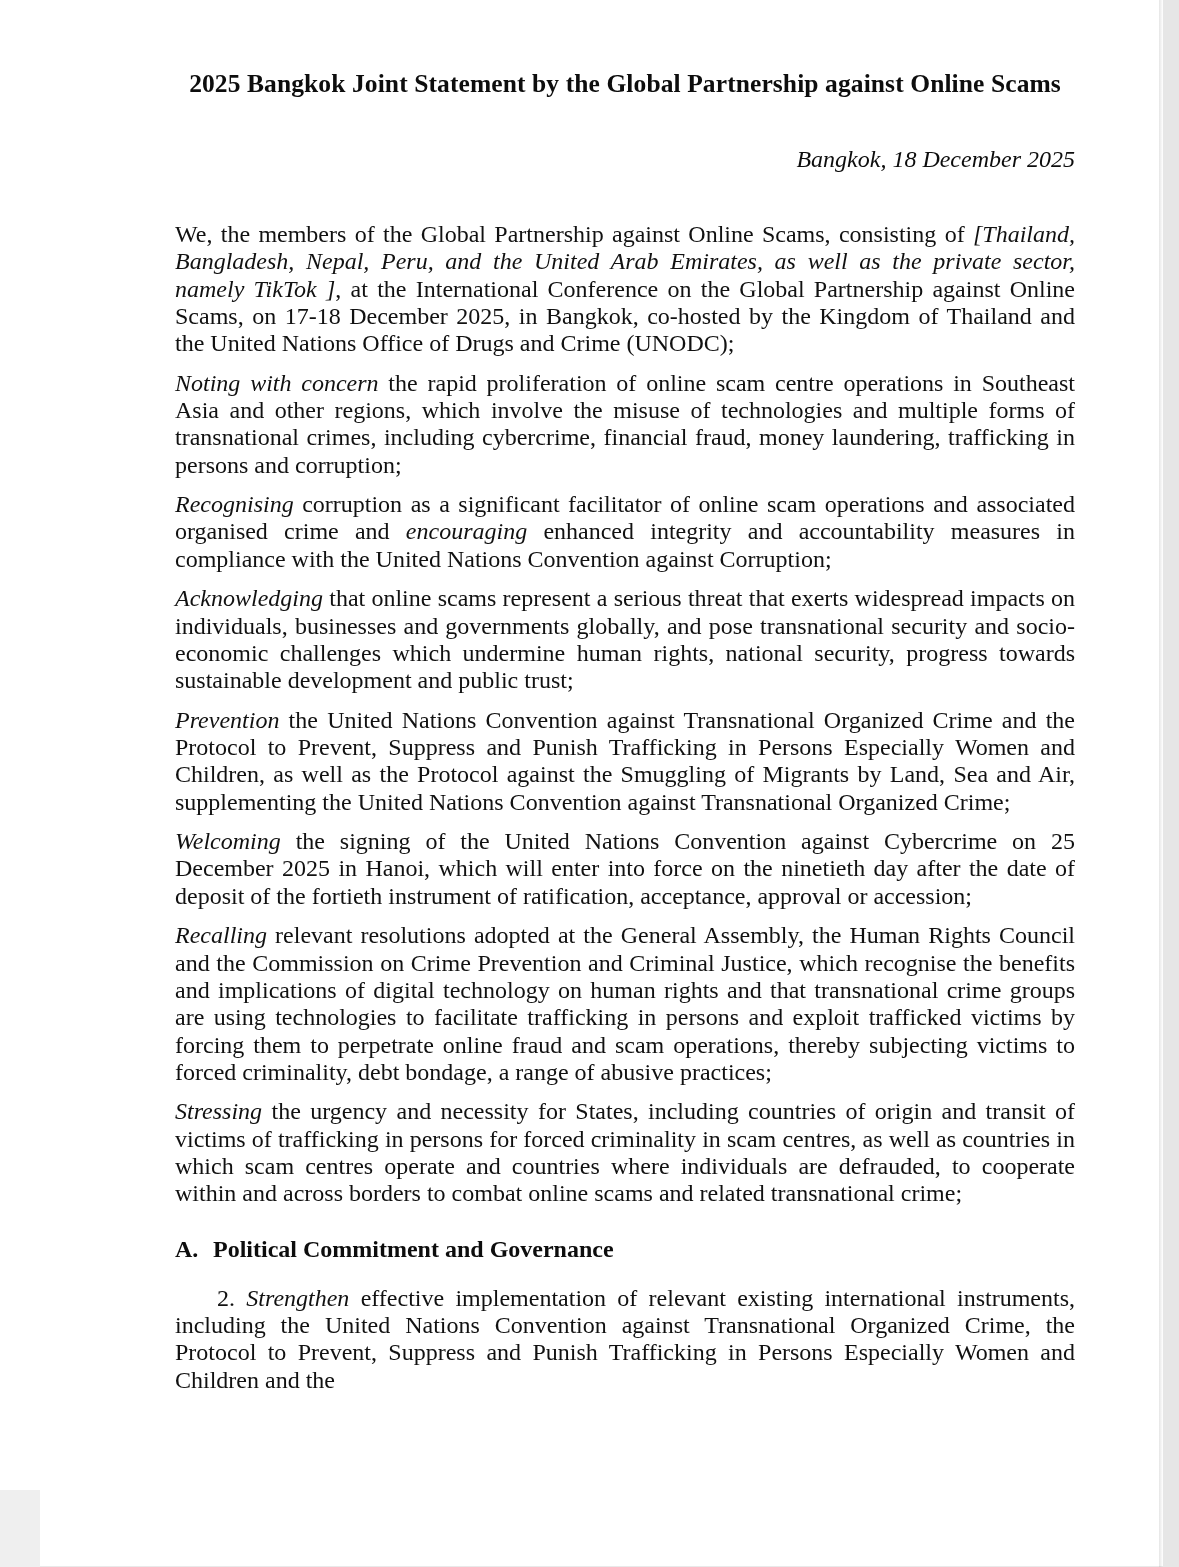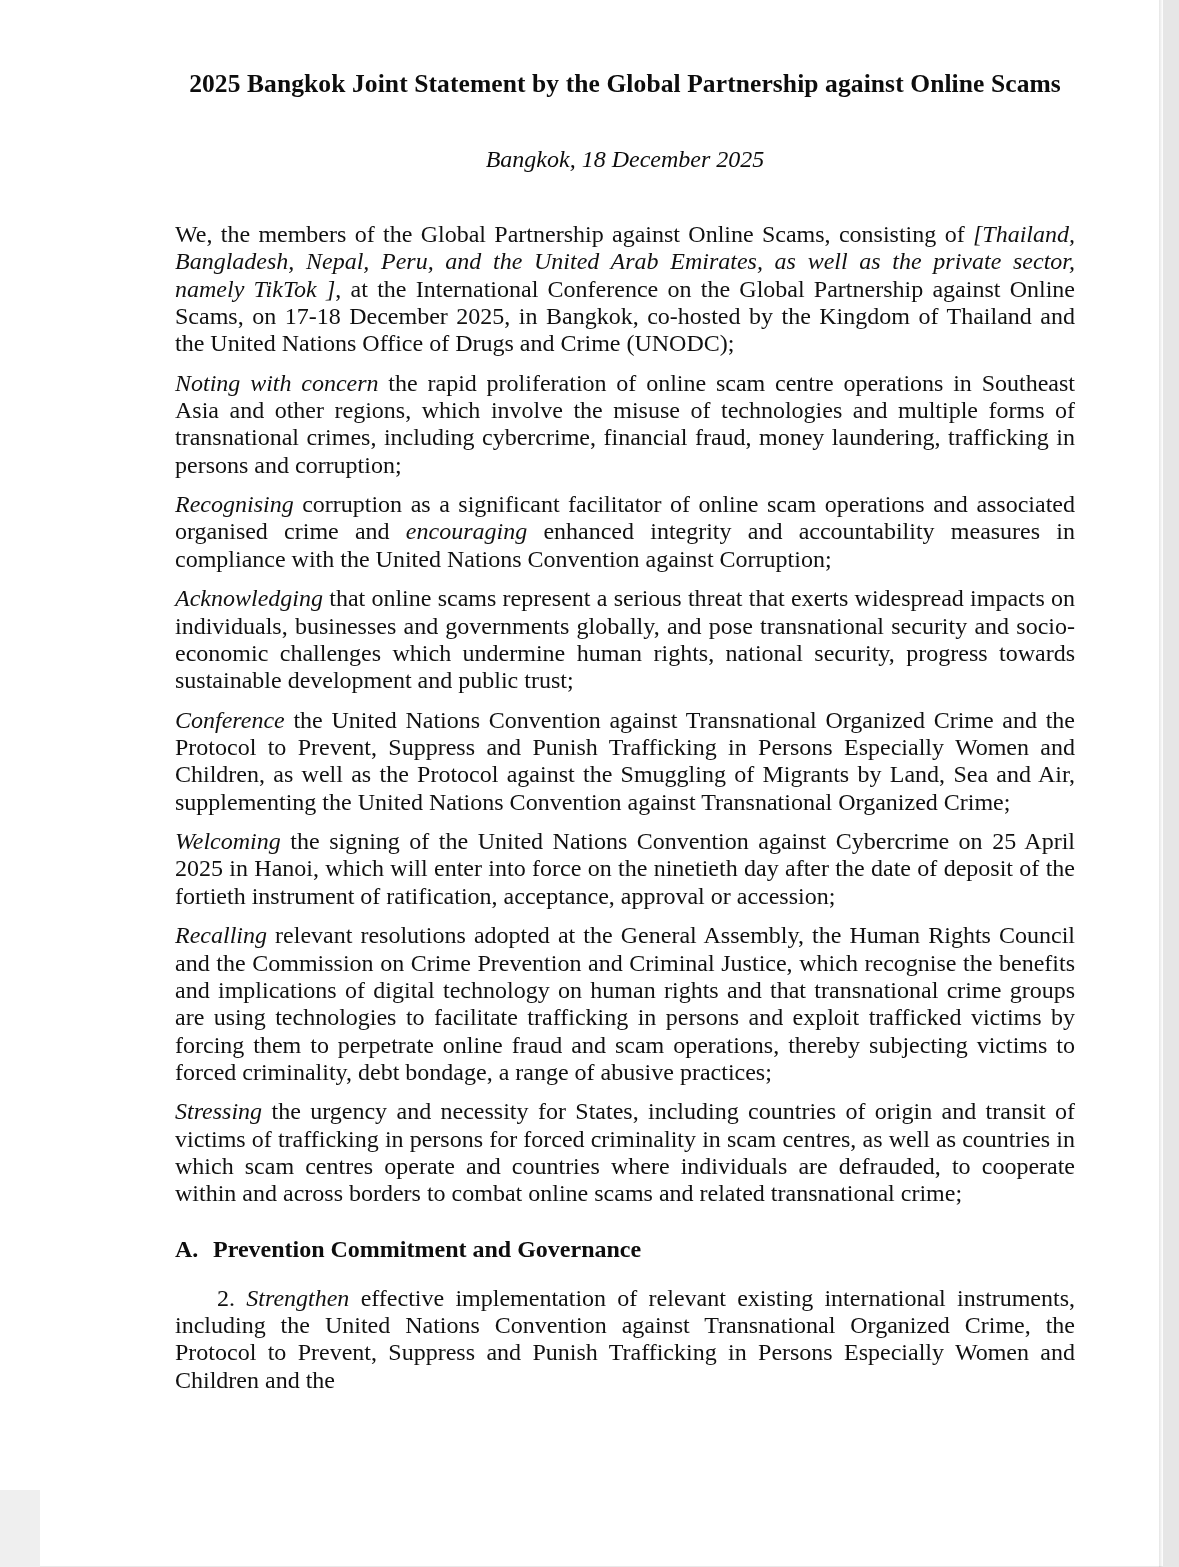--- a/index.html
+++ b/index.html
@@ -41,21 +41,21 @@
     font-weight: bold;
     text-align: center;
     line-height: 1.25;
     margin: 68px 0 0 0;
     letter-spacing: 0.1px;
     color: #0d0d0d;
   }
   .dateline {
     font-size: 24px;
     font-style: italic;
-    text-align: center;
+    text-align: right;
     margin: 46px 0 0 0;
     color: #0d0d0d;
   }
   p.para {
     font-size: 24px;
     line-height: 1.14;
     text-align: justify;
     text-justify: inter-word;
     margin: 12px 0 0 0;
     color: #111;
@@ -110,28 +110,28 @@
 
     <h1 class="doc-title">2025 Bangkok Joint Statement by the Global Partnership against Online Scams</h1>
 
     <div class="dateline">Bangkok, 18 December 2025</div>
 
     <div id="paragraphs">
         <p class="para first"><span>We, the members of the Global Partnership against Online Scams, consisting of </span><em>[Thailand, Bangladesh, Nepal, Peru, and the United Arab Emirates, as well as the private sector, namely TikTok ]</em><span>, at the International Conference on the Global Partnership against Online Scams, on 17-18 December 2025, in Bangkok, co-hosted by the Kingdom of Thailand and the United Nations Office of Drugs and Crime (UNODC);</span></p>
         <p class="para"><em>Noting with concern</em><span> the rapid proliferation of online scam centre operations in Southeast Asia and other regions, which involve the misuse of technologies and multiple forms of transnational crimes, including cybercrime, financial fraud, money laundering, trafficking in persons and corruption;</span></p>
         <p class="para"><em>Recognising</em><span> corruption as a significant facilitator of online scam operations and associated organised crime and </span><em>encouraging</em><span> enhanced integrity and accountability measures in compliance with the United Nations Convention against Corruption;</span></p>
         <p class="para"><em>Acknowledging</em><span> that online scams represent a serious threat that exerts widespread impacts on individuals, businesses and governments globally, and pose transnational security and socio-economic challenges which undermine human rights, national security, progress towards sustainable development and public trust;</span></p>
-        <p class="para"><em>Conference</em><span> the United Nations Convention against Transnational Organized Crime and the Protocol to Prevent, Suppress and Punish Trafficking in Persons Especially Women and Children, as well as the Protocol against the Smuggling of Migrants by Land, Sea and Air, supplementing the United Nations Convention against Transnational Organized Crime;</span></p>
-        <p class="para"><em>Welcoming</em><span> the signing of the United Nations Convention against Cybercrime on 25 April 2025 in Hanoi, which will enter into force on the ninetieth day after the date of deposit of the fortieth instrument of ratification, acceptance, approval or accession;</span></p>
+        <p class="para"><em>Prevention</em><span> the United Nations Convention against Transnational Organized Crime and the Protocol to Prevent, Suppress and Punish Trafficking in Persons Especially Women and Children, as well as the Protocol against the Smuggling of Migrants by Land, Sea and Air, supplementing the United Nations Convention against Transnational Organized Crime;</span></p>
+        <p class="para"><em>Welcoming</em><span> the signing of the United Nations Convention against Cybercrime on 25 December 2025 in Hanoi, which will enter into force on the ninetieth day after the date of deposit of the fortieth instrument of ratification, acceptance, approval or accession;</span></p>
         <p class="para"><em>Recalling</em><span> relevant resolutions adopted at the General Assembly, the Human Rights Council and the Commission on Crime Prevention and Criminal Justice, which recognise the benefits and implications of digital technology on human rights and that transnational crime groups are using technologies to facilitate trafficking in persons and exploit trafficked victims by forcing them to perpetrate online fraud and scam operations, thereby subjecting victims to forced criminality, debt bondage, a range of abusive practices;</span></p>
         <p class="para"><em>Stressing</em><span> the urgency and necessity for States, including countries of origin and transit of victims of trafficking in persons for forced criminality in scam centres, as well as countries in which scam centres operate and countries where individuals are defrauded, to cooperate within and across borders to combat online scams and related transnational crime;</span></p>
       </div>
 
     <div id="sections">
-        <h2 class="section-head"><span class="sec-letter">A.</span><span>Prevention Commitment and Governance</span></h2>
+        <h2 class="section-head"><span class="sec-letter">A.</span><span>Political Commitment and Governance</span></h2>
         <p class="numbered"><span>2. </span><em>Strengthen</em><span> effective implementation of relevant existing international instruments, including the United Nations Convention against Transnational Organized Crime, the Protocol to Prevent, Suppress and Punish Trafficking in Persons Especially Women and Children and the</span></p>
       </div>
 
   </div>
   <div class="left-notch"></div>
 </div>
 <div class="sheet-shadow"></div>
 <div class="page-edge-right"></div>
 
 </body></html>

